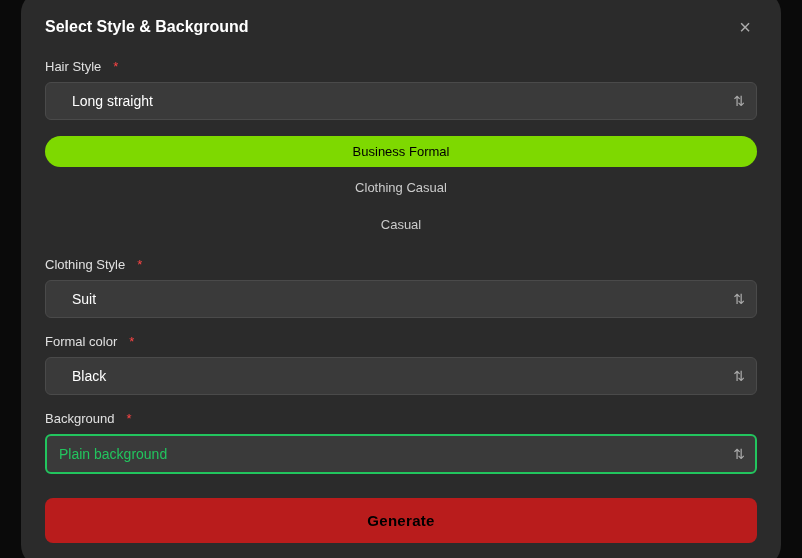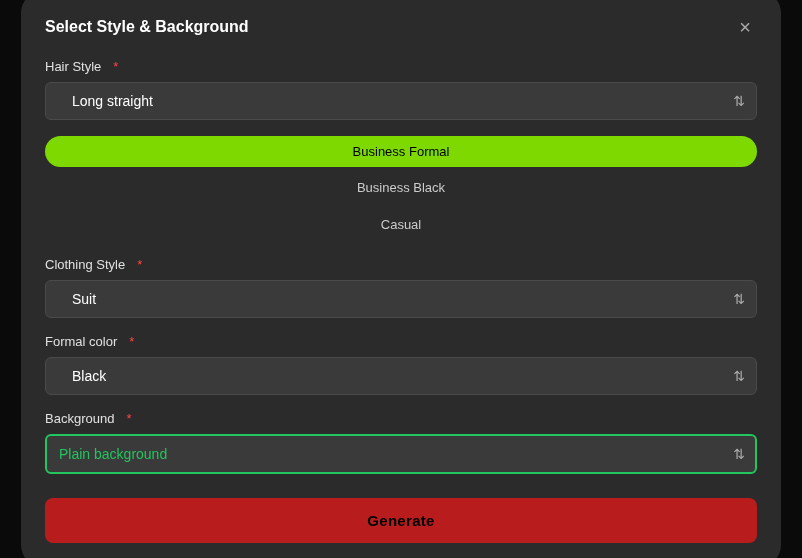--- a/index.html
+++ b/index.html
@@ -196,21 +196,21 @@
           <option>Bun</option>
           <option>Ponytail</option>
         </select>
         <span class="select-arrow">⇅</span>
       </div>
     </div>
 
     
     <div class="tabs-row">
       <button class="tab-btn active">Business Formal</button>
-      <button class="tab-btn inactive">Business Black</button>
+      <button class="tab-btn inactive">Clothing Casual</button>
       <button class="tab-btn inactive">Casual</button>
     </div>
 
     
     <div class="field-group">
       <div class="field-label">
         <span>Clothing Style</span>
         <span class="required-star">*</span>
       </div>
       <div class="select-wrapper">

